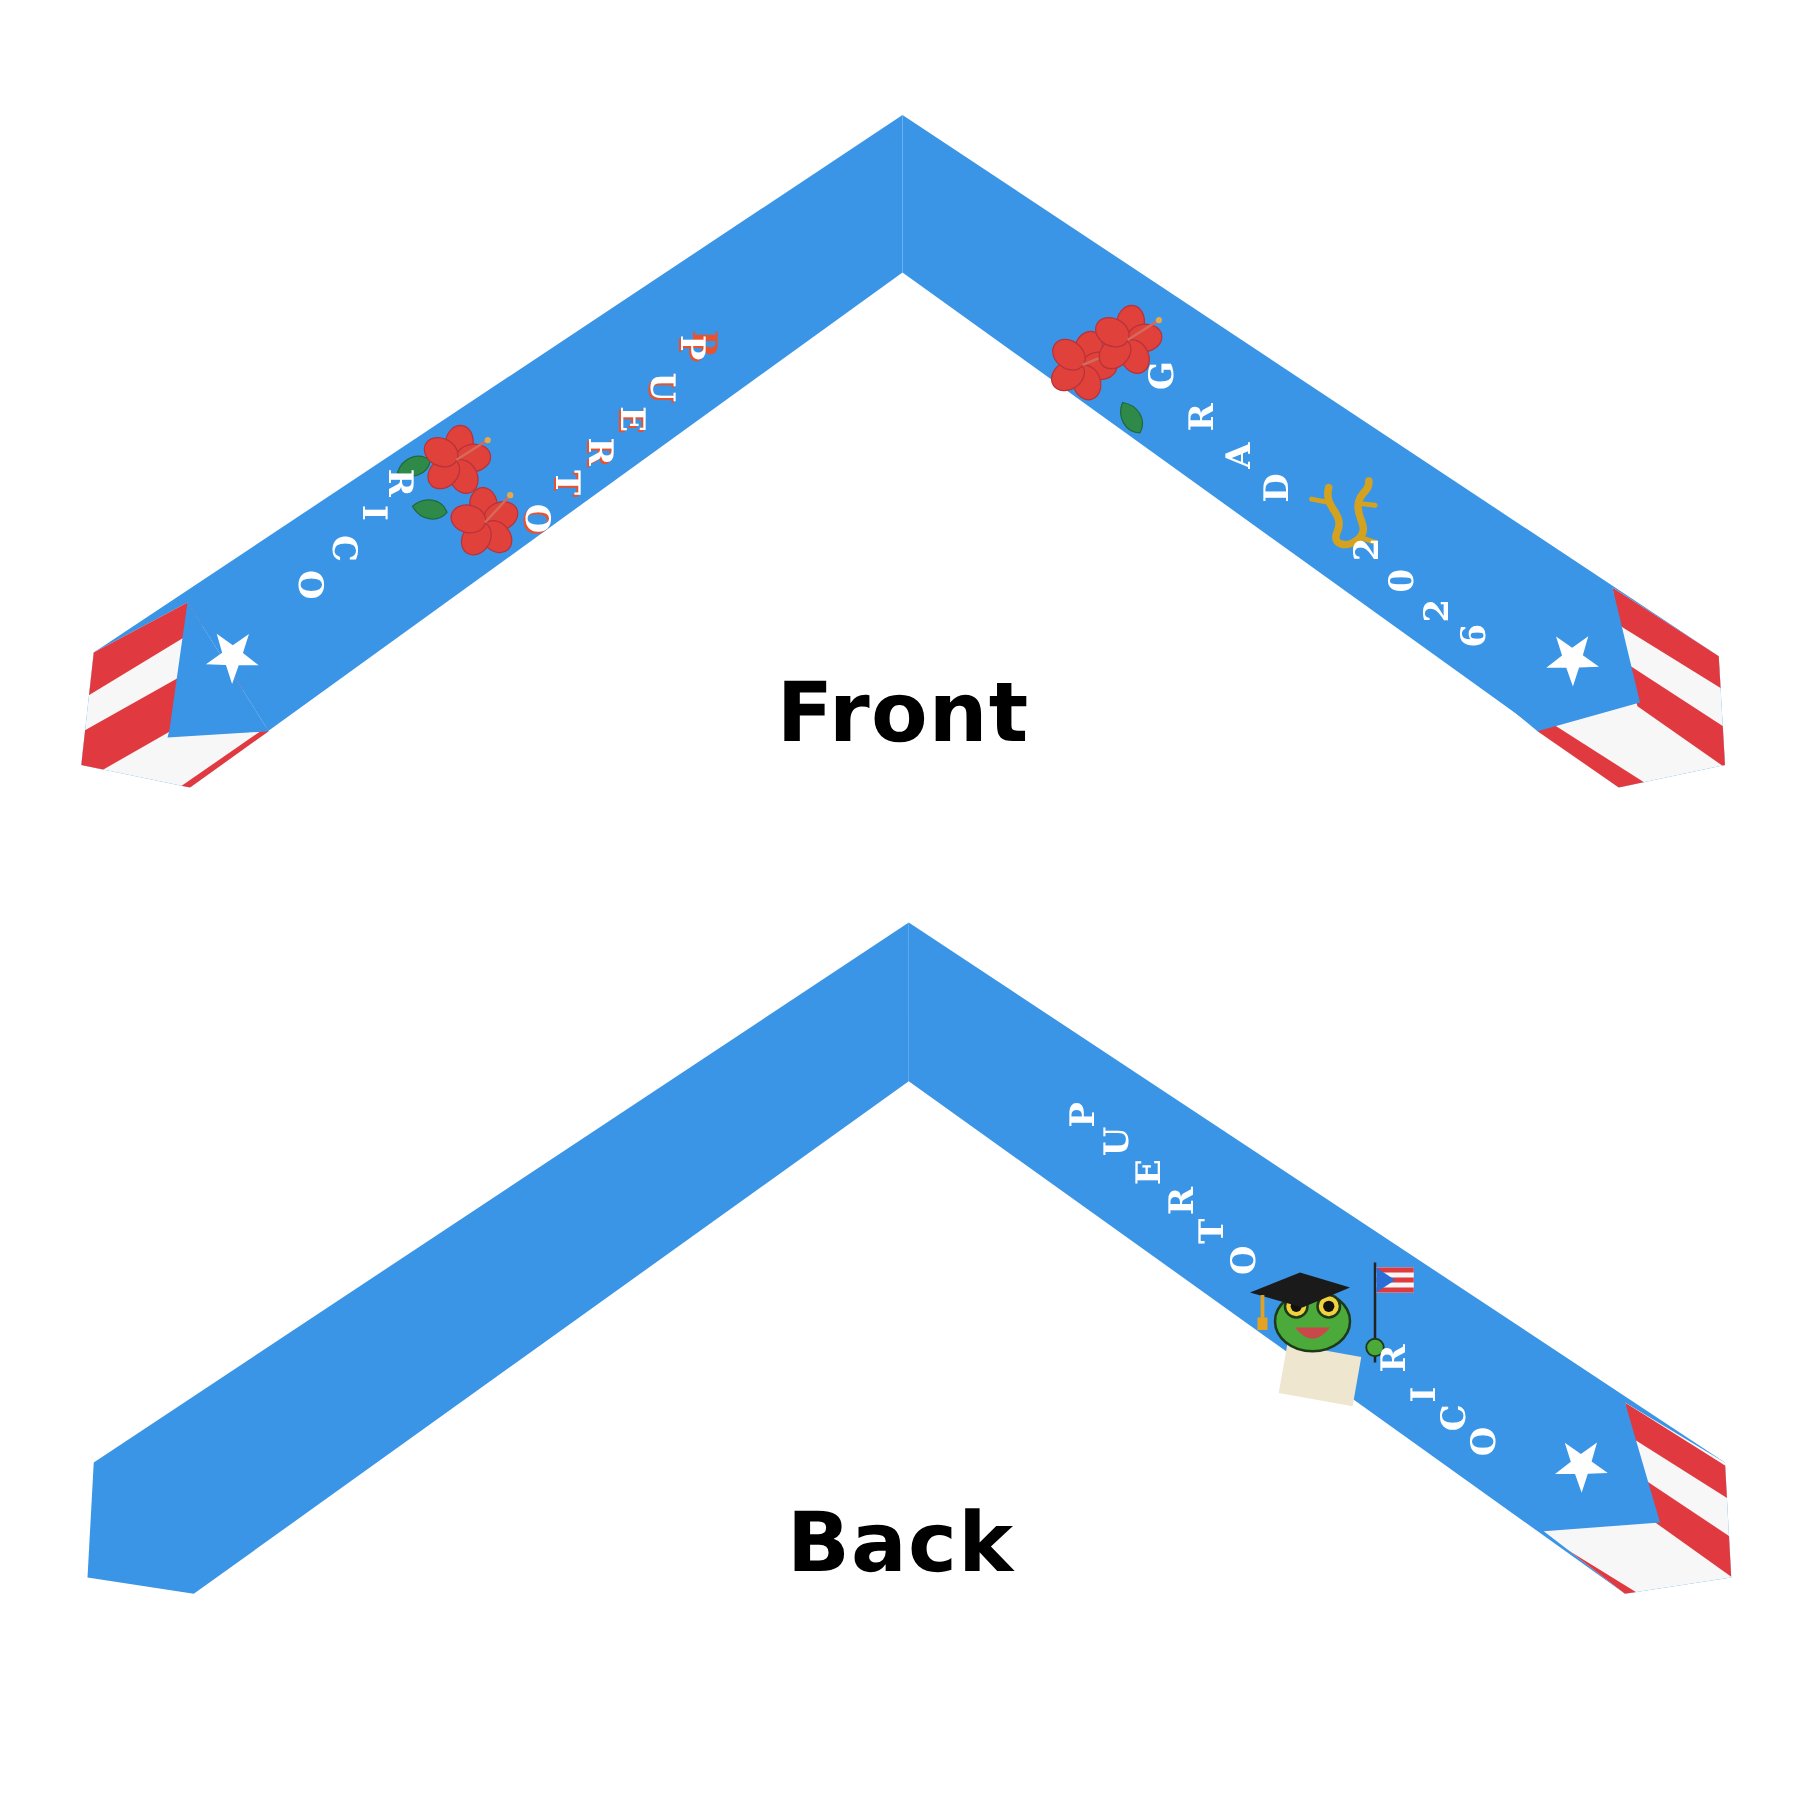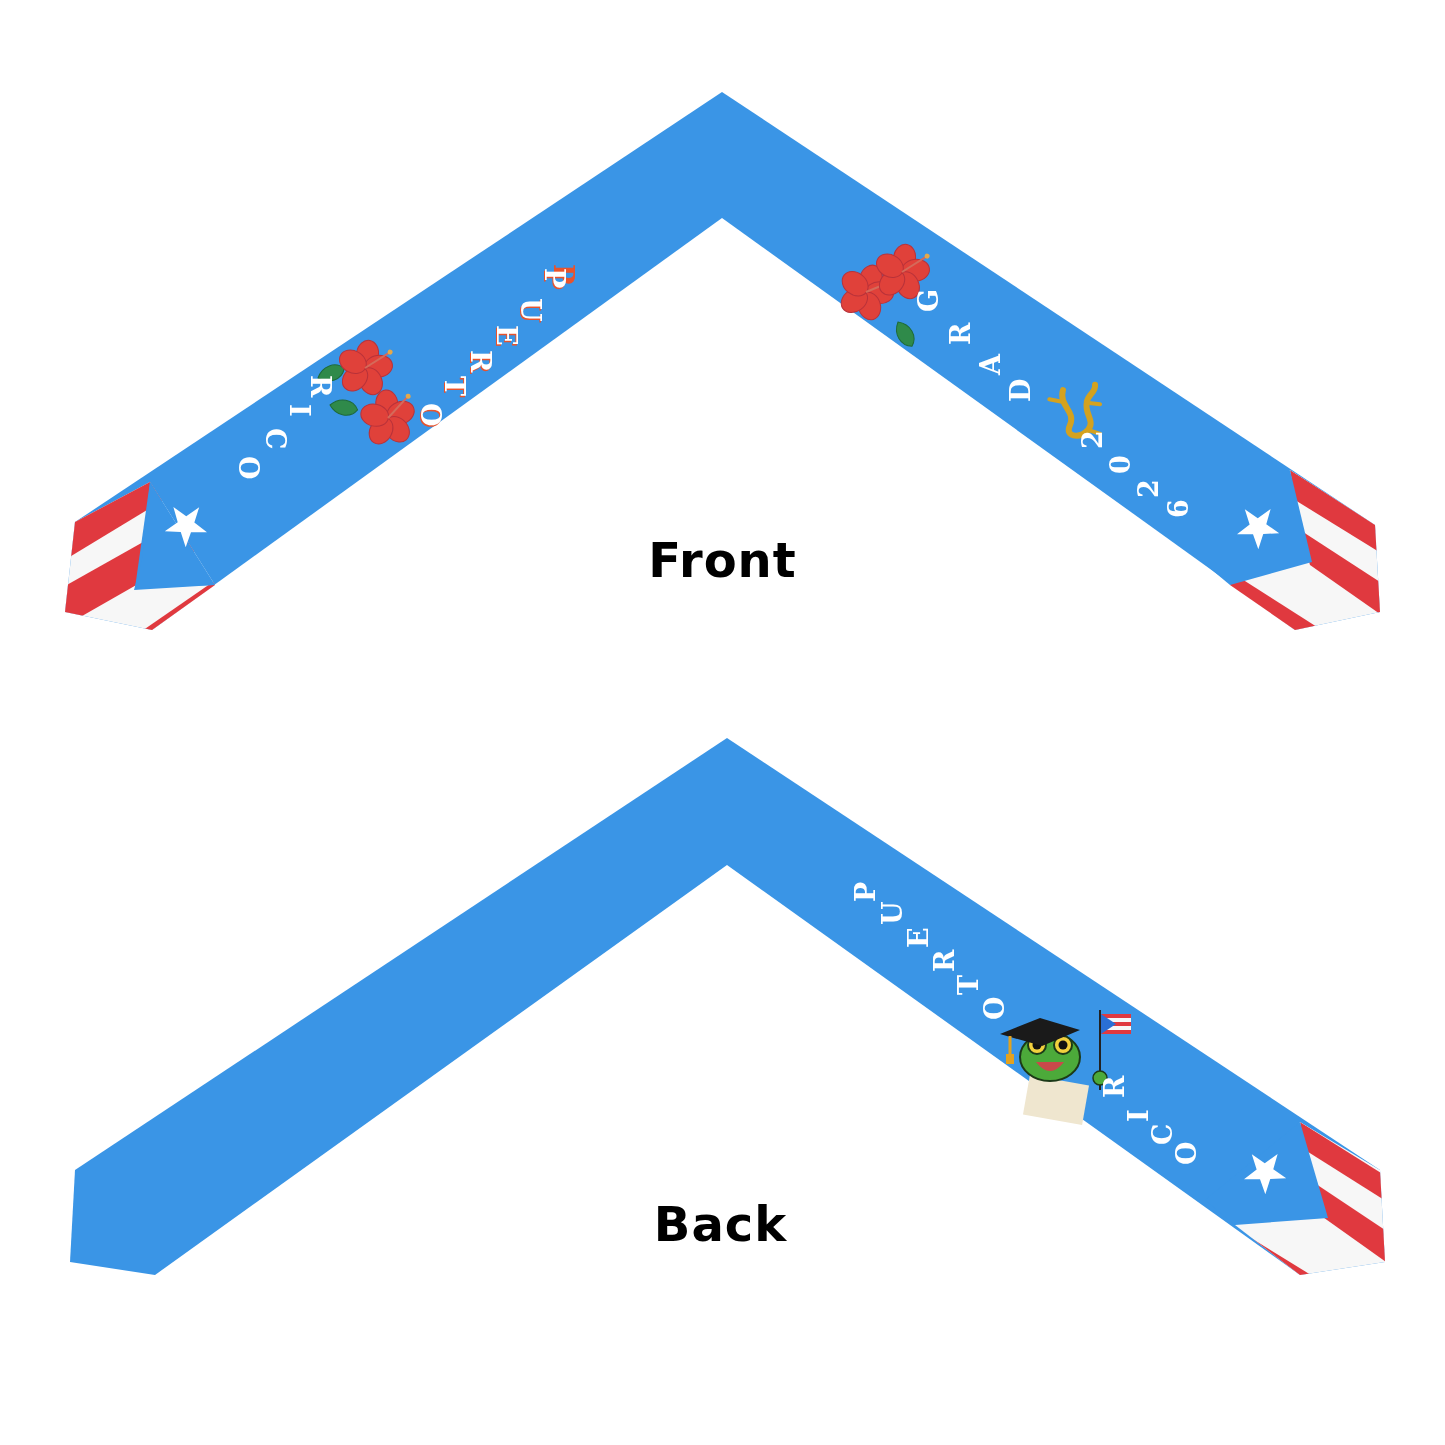--- a/index.html
+++ b/index.html
@@ -1,18 +1,18 @@
 <!DOCTYPE html>
 <html><head>
 <meta charset="utf-8">
 <style>
   html, body { margin:0; padding:0; background:#ffffff; }
   body { width:1445px; height:1445px; position:relative; overflow:hidden; font-family:"DejaVu Sans", sans-serif; }
   svg.stage { position:absolute; left:0; top:0; }
-  .caption { position:absolute; width:1445px; text-align:center; font-family:"DejaVu Sans", sans-serif; font-weight:bold; color:#000; font-size:48px; letter-spacing:1px; }
+  .caption { position:absolute; width:1445px; text-align:center; font-family:"DejaVu Sans", sans-serif; font-weight:bold; color:#000; font-size:66px; letter-spacing:1px; }
   .caption.front { top:532px; }
   .caption.back { top:1196px; left:-2px; }
   .ltr { font-family:"DejaVu Serif", serif; font-weight:bold; font-size:27px; fill:#ffffff; paint-order:stroke; }
   .ltr-shadow { font-family:"DejaVu Serif", serif; font-weight:bold; font-size:27px; fill:#e8532d; }
 </style>
 </head>
 <body>
 
 <svg class="stage" width="1445" height="1445" viewBox="0 0 1445 1445">
   <defs>

